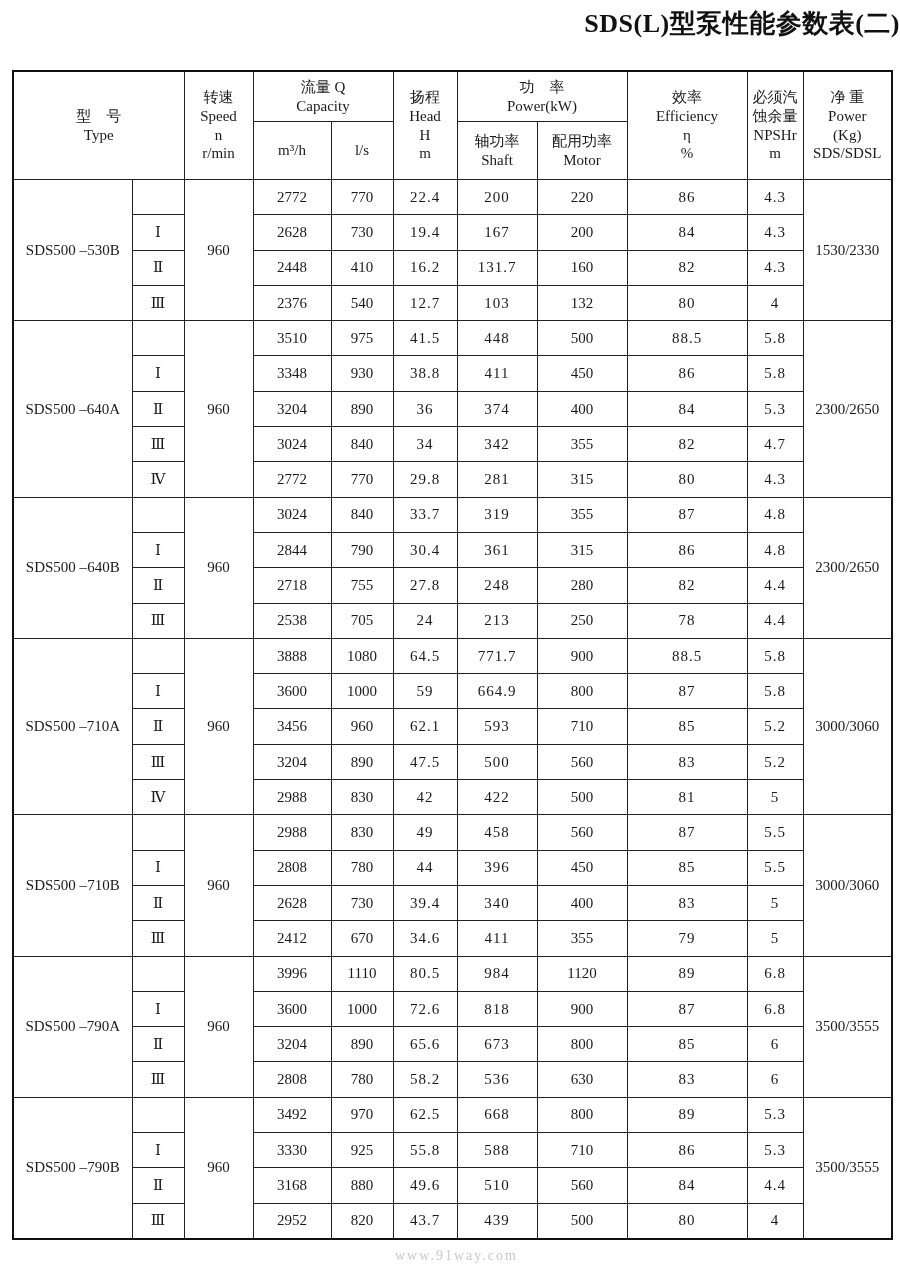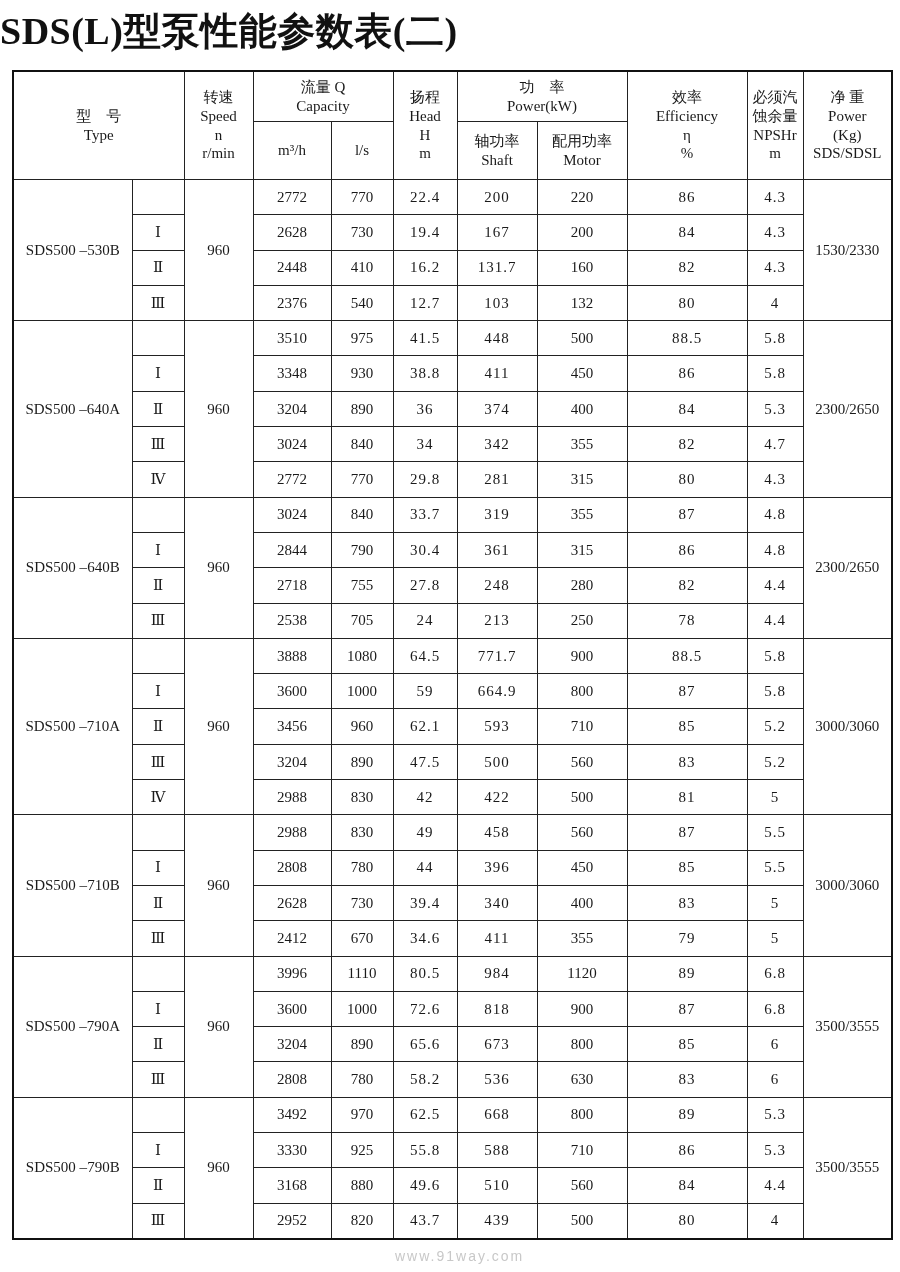--- a/index.html
+++ b/index.html
@@ -1,23 +1,23 @@
 <!DOCTYPE html>
 <html><head>
 <meta charset="utf-8">
 <style>
   html, body { margin: 0; padding: 0; background: #ffffff; }
   body {
     width: 900px; height: 1272px; position: relative; overflow: hidden;
     font-family: "Liberation Serif", "DejaVu Serif", serif; color: #1a1a1a;
   }
   .title {
-    position: absolute; left: 0; top: 6px; width: 900px; text-align: left;
+    position: absolute; left: 0; top: 6px; width: 900px; text-align: right;
     font-family: "Liberation Serif", "DejaVu Serif", serif;
-    font-weight: bold; font-size: 38px; letter-spacing: 0.5px; color: #111;
+    font-weight: bold; font-size: 26px; letter-spacing: 0.5px; color: #111;
   }
   table.perf {
     position: absolute; left: 12px; top: 70px;
     border-collapse: collapse; table-layout: fixed;
     width: 879px;
   }
   table.perf td, table.perf th {
     border: 1px solid #222; padding: 0; text-align: center; vertical-align: middle;
     font-weight: normal; font-size: 15px; line-height: 1.25; color: #1a1a1a;
   }
@@ -25,21 +25,21 @@
   th .ln { display: block; }
   .hdr1 th { height: 49px; }
   .hdr2 th { height: 57px; }
   td.num { height: 34.3px; font-size: 15.5px; }
   td.num.sp { letter-spacing: 1px; }
   td.model { font-size: 15px; line-height: 1.5; }
   td.stage { font-size: 15px; }
   td.weight { font-size: 15px; }
   .watermark {
     position: absolute; left: 395px; top: 1248px; font-size: 14px; color: #c8c8c8;
-    font-family: Liberation Sans, sans-serif; letter-spacing: 2px;
+    font-family: Liberation Serif, serif; letter-spacing: 2px;
   }
 </style>
 </head>
 <body>
 
 <div class="title">SDS(L)型泵性能参数表(二)</div>
 
 <table class="perf">
   <colgroup>
     <col style="width:119px">

